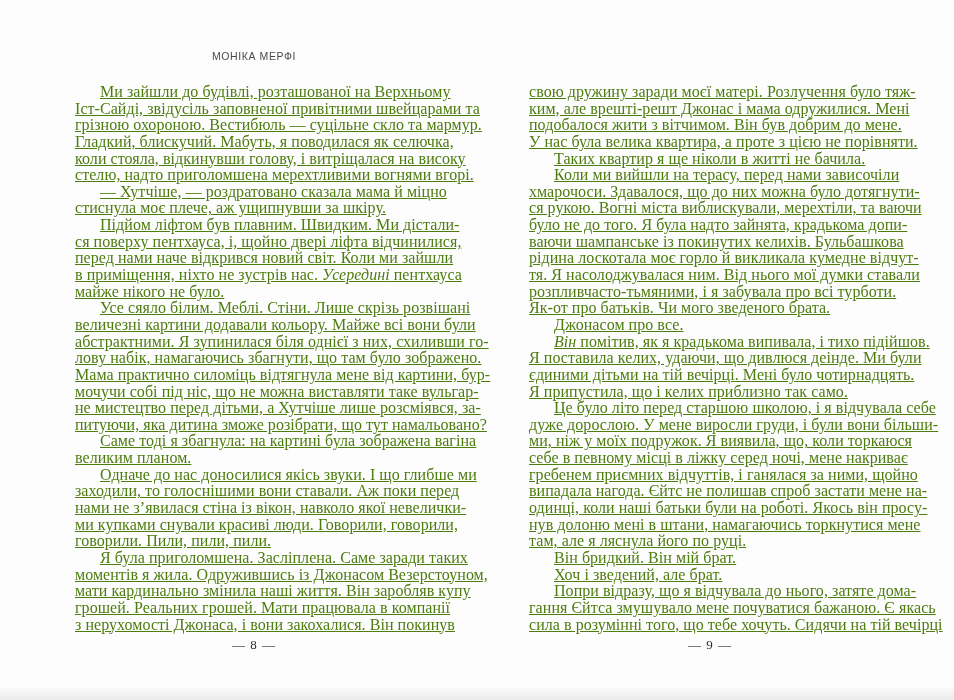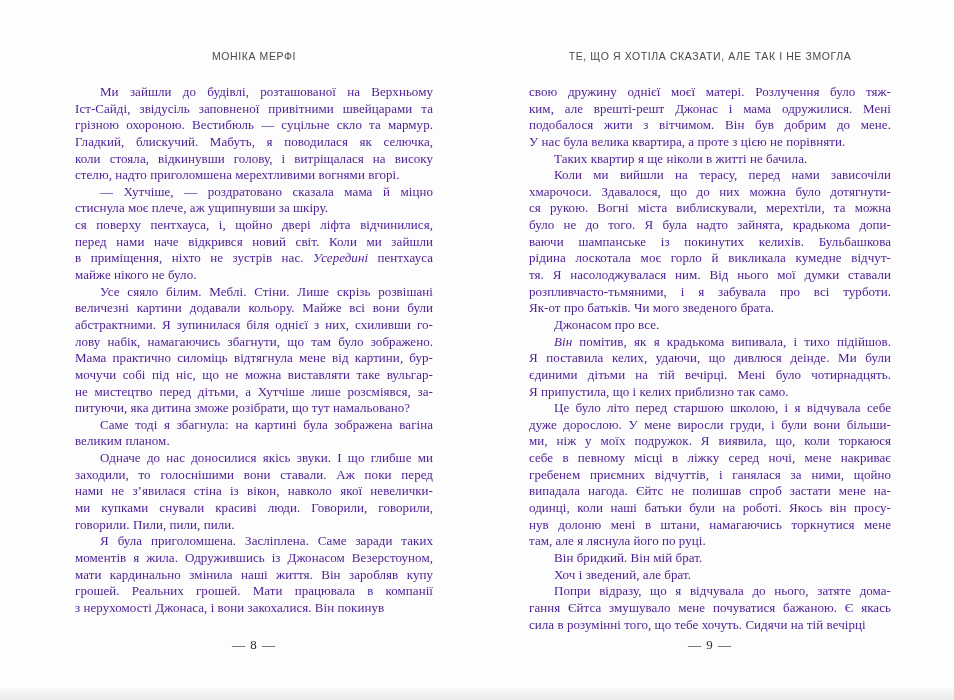--- a/index.html
+++ b/index.html
@@ -34,24 +34,25 @@
     letter-spacing: 0.6px;
     color: #4a4a4a;
     white-space: nowrap;
   }
 
   .body-text {
     position: absolute;
     top: 84px;
     left: 0;
     width: 100%;
-    font-size: 13px;
+    font-size: 16px;
     line-height: 16.65px;
-    color: #4c1d95;
+    color: #4d7c0f;
     letter-spacing: 0.05px;
+    text-decoration: underline;
   }
   .para { margin: 0; }
   .line {
     height: 16.65px;
     white-space: nowrap;
     text-align: justify;
     text-align-last: justify;
     text-justify: inter-word;
   }
   .line--last  { text-align-last: left; }
@@ -91,20 +92,21 @@
           <div class="line">грізною охороною. Вестибюль — суцільне скло та мармур.</div>
           <div class="line">Гладкий, блискучий. Мабуть, я поводилася як селючка,</div>
           <div class="line">коли стояла, відкинувши голову, і витріщалася на високу</div>
           <div class="line line--last">стелю, надто приголомшена мерехтливими вогнями вгорі.</div>
         </div>
         <div class="para">
           <div class="line line--first">— Хутчіше, — роздратовано сказала мама й міцно</div>
           <div class="line line--last">стиснула моє плече, аж ущипнувши за шкіру.</div>
         </div>
         <div class="para">
+          <div class="line line--first">Підйом ліфтом був плавним. Швидким. Ми дістали-</div>
           <div class="line">ся поверху пентхауса, і, щойно двері ліфта відчинилися,</div>
           <div class="line">перед нами наче відкрився новий світ. Коли ми зайшли</div>
           <div class="line">в приміщення, ніхто не зустрів нас. <i>Усередині</i> пентхауса</div>
           <div class="line line--last">майже нікого не було.</div>
         </div>
         <div class="para">
           <div class="line line--first">Усе сяяло білим. Меблі. Стіни. Лише скрізь розвішані</div>
           <div class="line">величезні картини додавали кольору. Майже всі вони були</div>
           <div class="line">абстрактними. Я зупинилася біля однієї з них, схиливши го-</div>
           <div class="line">лову набік, намагаючись збагнути, що там було зображено.</div>
@@ -129,35 +131,34 @@
           <div class="line">моментів я жила. Одружившись із Джонасом Везерстоуном,</div>
           <div class="line">мати кардинально змінила наші життя. Він заробляв купу</div>
           <div class="line">грошей. Реальних грошей. Мати працювала в компанії</div>
           <div class="line line--last">з нерухомості Джонаса, і вони закохалися. Він покинув</div>
         </div>
       </div>
     <div class="page-number">— 8 —</div>
   </div>
 
   <div class="page page--right">
-    <div class="running-header">ТЕ, ЩО Я ХОТІЛА СКАЗАТИ, АЛЕ ТАК І НЕ ЗМОГЛА</div>
     <div class="body-text">
         <div class="para">
-          <div class="line">свою дружину однієї моєї матері. Розлучення було тяж-</div>
+          <div class="line">свою дружину заради моєї матері. Розлучення було тяж-</div>
           <div class="line">ким, але врешті-решт Джонас і мама одружилися. Мені</div>
           <div class="line">подобалося жити з вітчимом. Він був добрим до мене.</div>
           <div class="line line--last">У нас була велика квартира, а проте з цією не порівняти.</div>
         </div>
         <div class="para">
           <div class="line line--first line--last">Таких квартир я ще ніколи в житті не бачила.</div>
         </div>
         <div class="para">
           <div class="line line--first">Коли ми вийшли на терасу, перед нами зависочіли</div>
           <div class="line">хмарочоси. Здавалося, що до них можна було дотягнути-</div>
-          <div class="line">ся рукою. Вогні міста виблискували, мерехтіли, та можна</div>
+          <div class="line">ся рукою. Вогні міста виблискували, мерехтіли, та ваючи</div>
           <div class="line">було не до того. Я була надто зайнята, крадькома допи-</div>
           <div class="line">ваючи шампанське із покинутих келихів. Бульбашкова</div>
           <div class="line">рідина лоскотала моє горло й викликала кумедне відчут-</div>
           <div class="line">тя. Я насолоджувалася ним. Від нього мої думки ставали</div>
           <div class="line">розпливчасто-тьмяними, і я забувала про всі турботи.</div>
           <div class="line line--last">Як-от про батьків. Чи мого зведеного брата.</div>
         </div>
         <div class="para">
           <div class="line line--first line--last">Джонасом про все.</div>
         </div>

